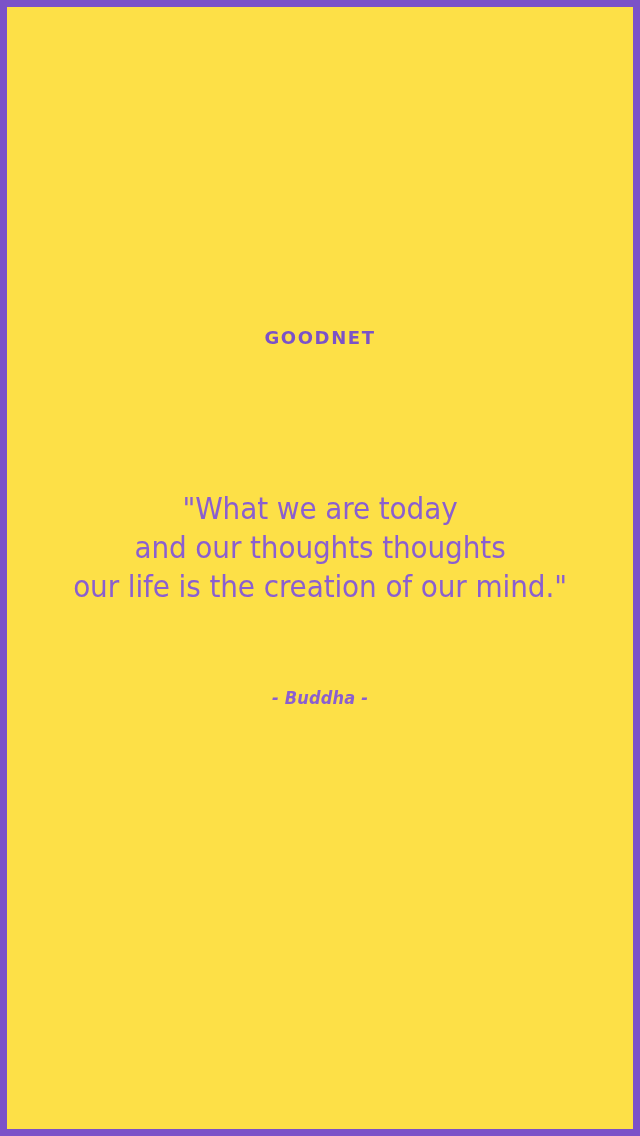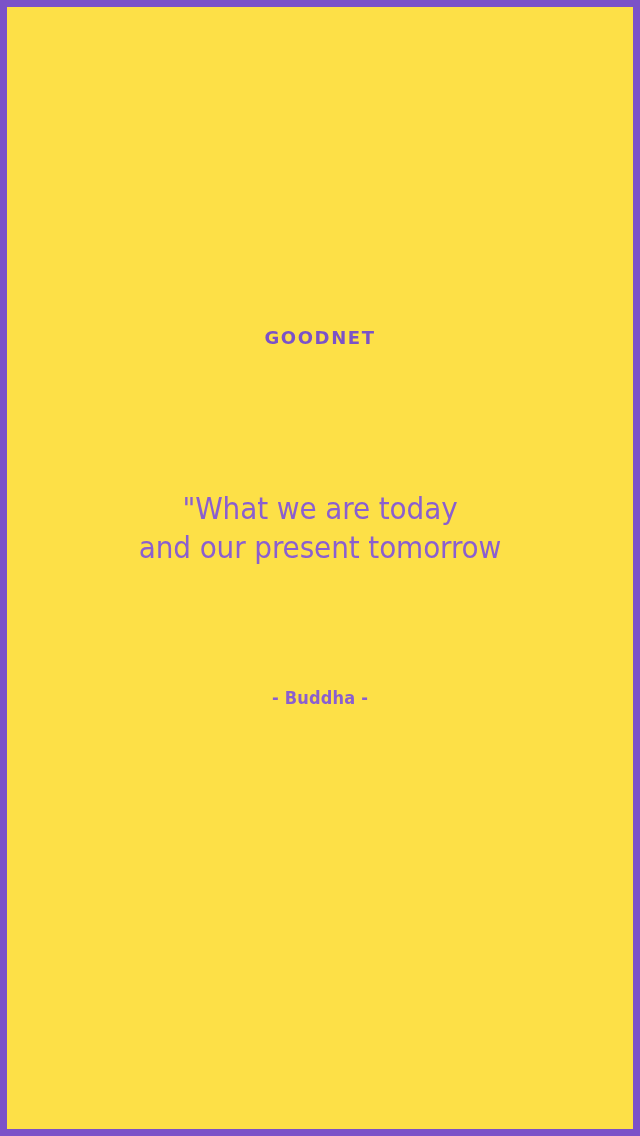--- a/index.html
+++ b/index.html
@@ -82,20 +82,21 @@
   
   #quote-attribution {
     position: absolute;
     left: 0;
     right: 0;
     top: 679px;
     text-align: center;
     font-family: "DejaVu Sans Condensed", "DejaVu Sans", "Liberation Sans", sans-serif;
     font-stretch: condensed;
     font-size: 18px;
+    font-style: italic;
     font-weight: 700;
     color: #8a5fd0;
     line-height: 24px;
     letter-spacing: 0.2px;
     white-space: nowrap;
   }
 </style>
 </head>
 <body>
 
@@ -105,19 +106,20 @@
   <div class="frame-bar frame-right"></div>
   <div class="frame-bar frame-bottom"></div>
   <div class="frame-bar frame-left"></div>
 
   <div class="card-content">
 
     <div id="brand-logo">GOODNET</div>
 
     <blockquote id="quote-block">
       <span class="quote-line">"What we are today</span>
-      <span class="quote-line">and our present tomorrow</span>
+      <span class="quote-line">and our thoughts thoughts</span>
+      <span class="quote-line">our life is the creation of our mind."</span>
     </blockquote>
 
     <div id="quote-attribution">- Buddha -</div>
 
   </div>
 </div>
 
 </body></html>

